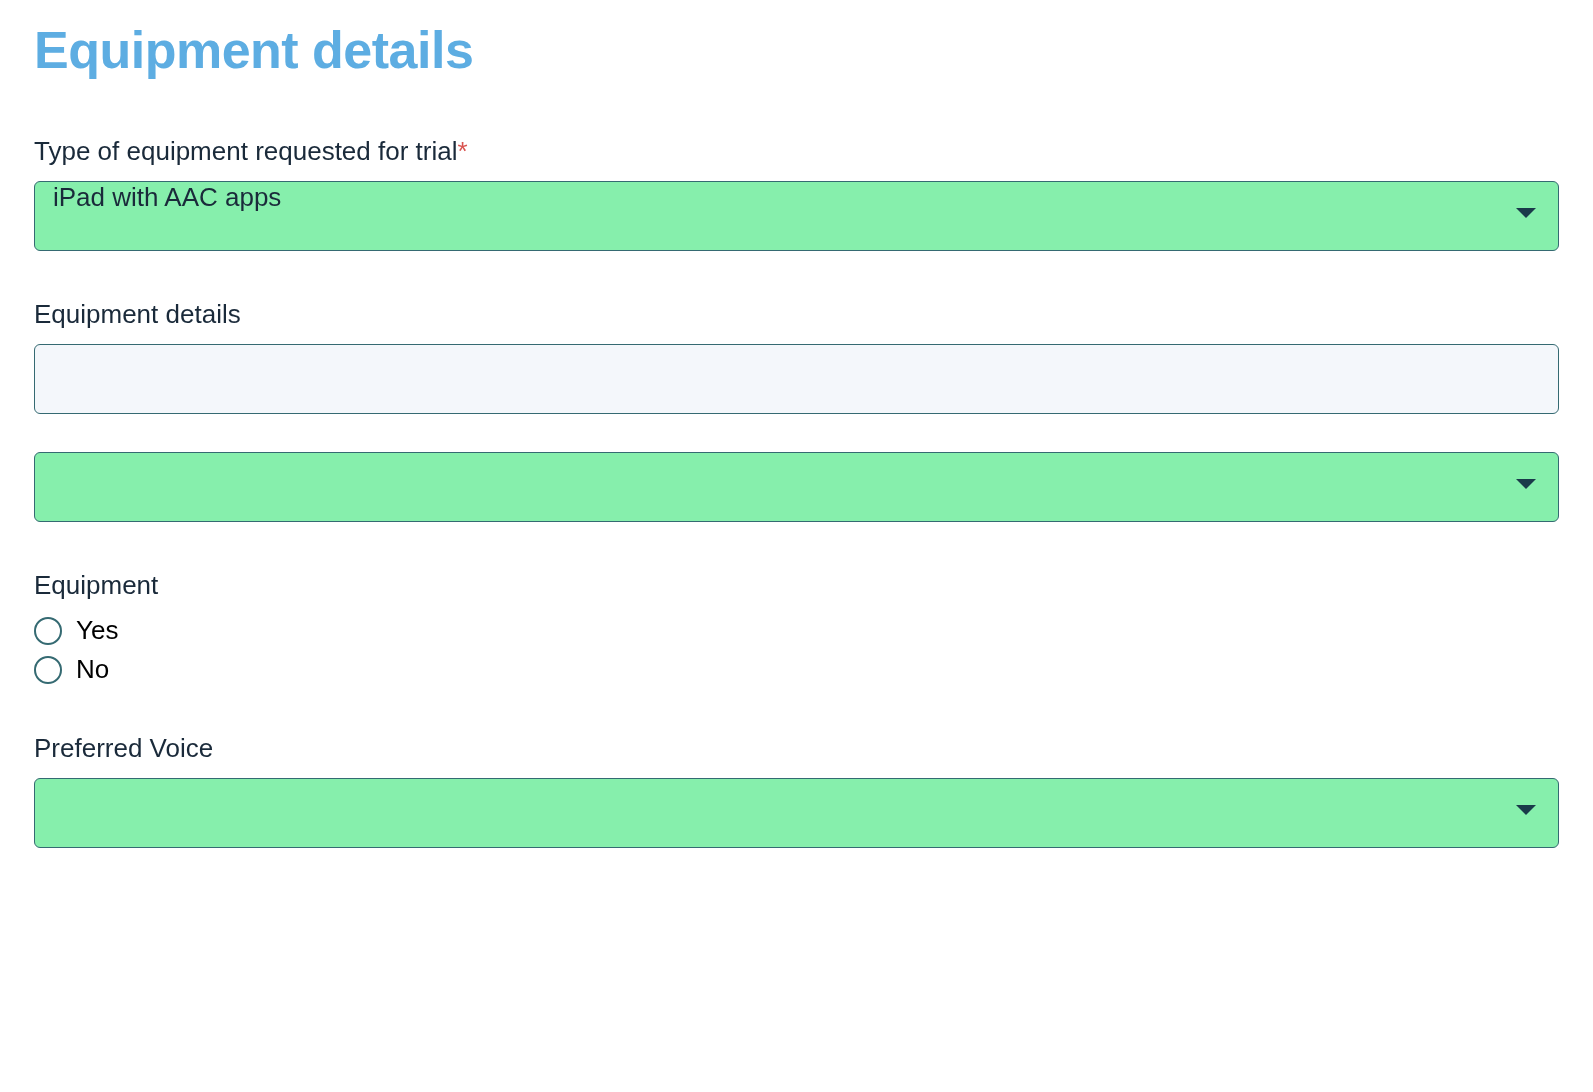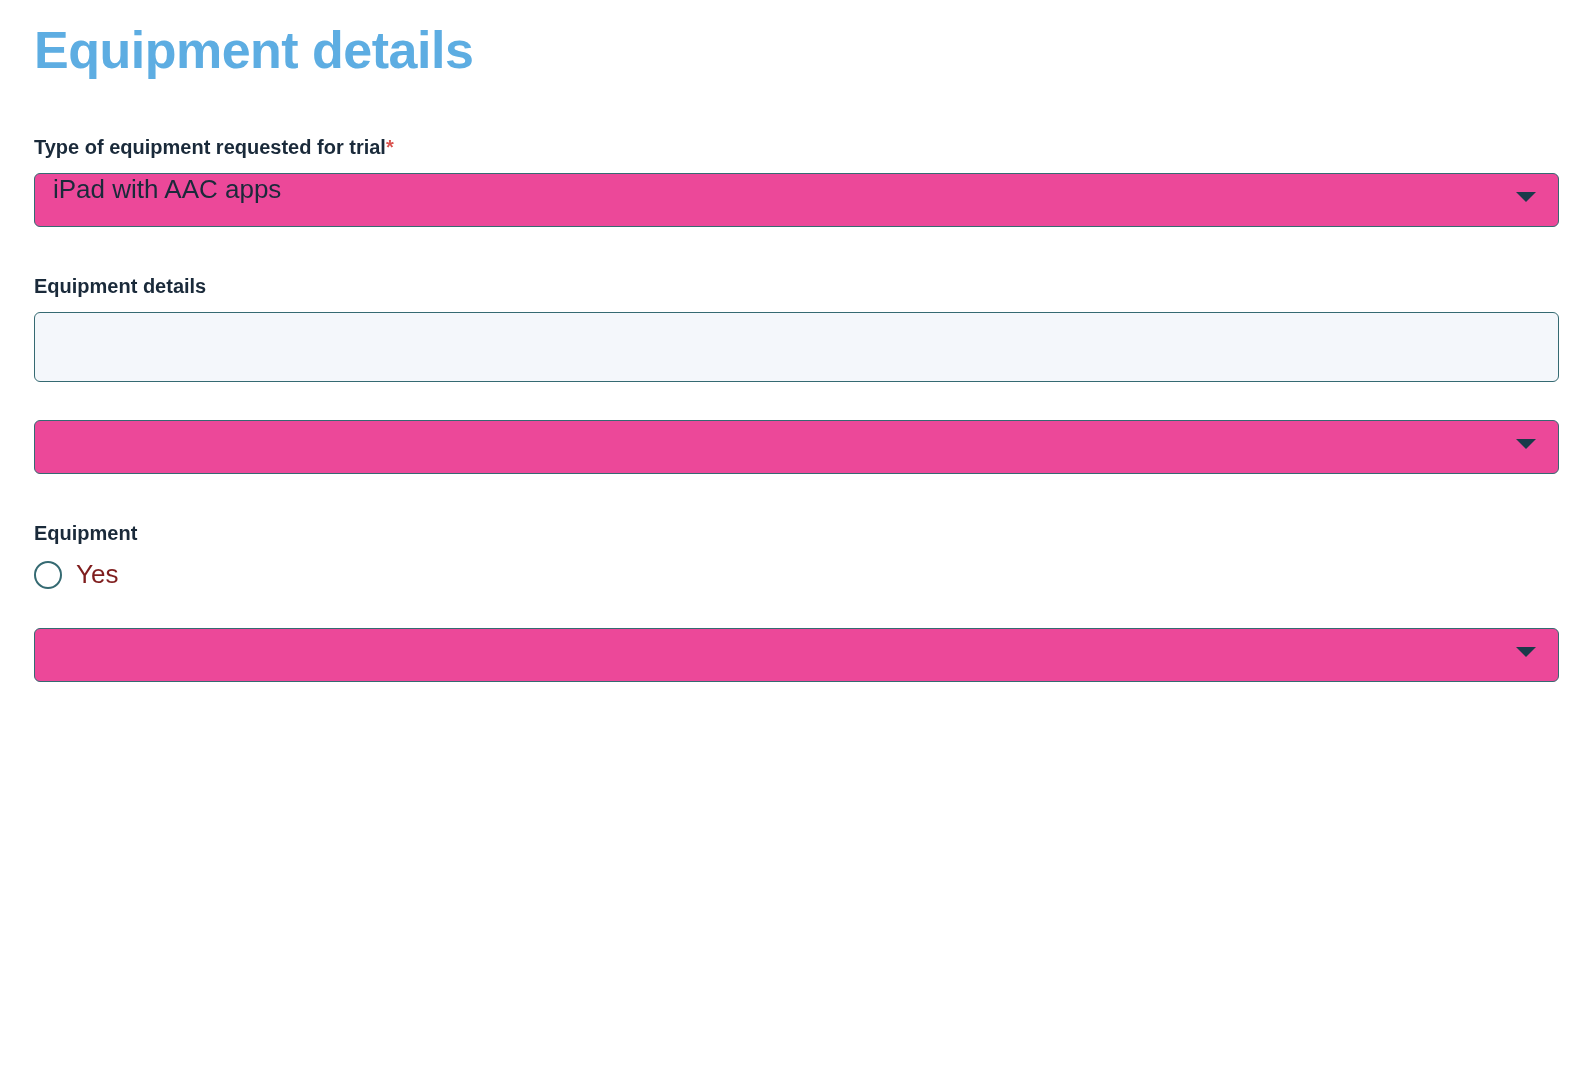--- a/index.html
+++ b/index.html
@@ -17,40 +17,40 @@
       font-weight: 700;
       color: #5dade2;
       margin-bottom: 56px;
       letter-spacing: -0.5px;
     }
     .form-group {
       margin-bottom: 38px;
     }
     .form-label {
       display: block;
-      font-size: 20px;
+      font-size: 26px;
       color: #1a2a3a;
       margin-bottom: 14px;
-      font-weight: 700;
+      font-weight: 400;
       margin-top: 48px;
     }
     .required-mark {
       color: #d9534f;
     }
     .select-wrapper {
       position: relative;
       width: 100%;
     }
     .form-select {
       width: 100%;
-      height: 54px;
+      height: 70px;
       padding: 0 48px 0 18px;
       font-size: 26px;
       color: #1a2a3a;
-      background: #ec4899;
+      background: #86efac;
       border: 1.5px solid #356a72;
       border-radius: 6px;
       appearance: none;
       -webkit-appearance: none;
       cursor: pointer;
       font-family: inherit;
     }
     .select-wrapper .chevron-icon {
       position: absolute;
       right: 22px;
@@ -84,21 +84,21 @@
     .radio-circle {
       width: 28px;
       height: 28px;
       border: 2px solid #356a72;
       border-radius: 50%;
       background: #ffffff;
       flex-shrink: 0;
     }
     .radio-label {
       font-size: 26px;
-      color: #7f1d1d;
+      color: #000000;
     }
     .chevron-svg {
       width: 22px;
       height: 14px;
     }
   </style>
 </head>
 <body>
 
 <h1 class="page-title">Equipment details</h1>
@@ -133,24 +133,29 @@
   </div>
 </div>
 
 <div class="form-group">
   <label class="form-label">Equipment</label>
   <div class="radio-group">
     <label class="radio-option">
       <span class="radio-circle"></span>
       <span class="radio-label">Yes</span>
     </label>
+    <label class="radio-option">
+      <span class="radio-circle"></span>
+      <span class="radio-label">No</span>
+    </label>
   </div>
 </div>
 
 <div class="form-group">
+  <label class="form-label">Preferred Voice</label>
   <div class="select-wrapper">
     <div class="form-select"></div>
     <span class="chevron-icon">
       <svg class="chevron-svg" viewBox="0 0 22 14">
           <path d="M1 1 L11 11 L21 1 Z" fill="#1a3a4a"></path>
         </svg>
     </span>
   </div>
 </div>
 

